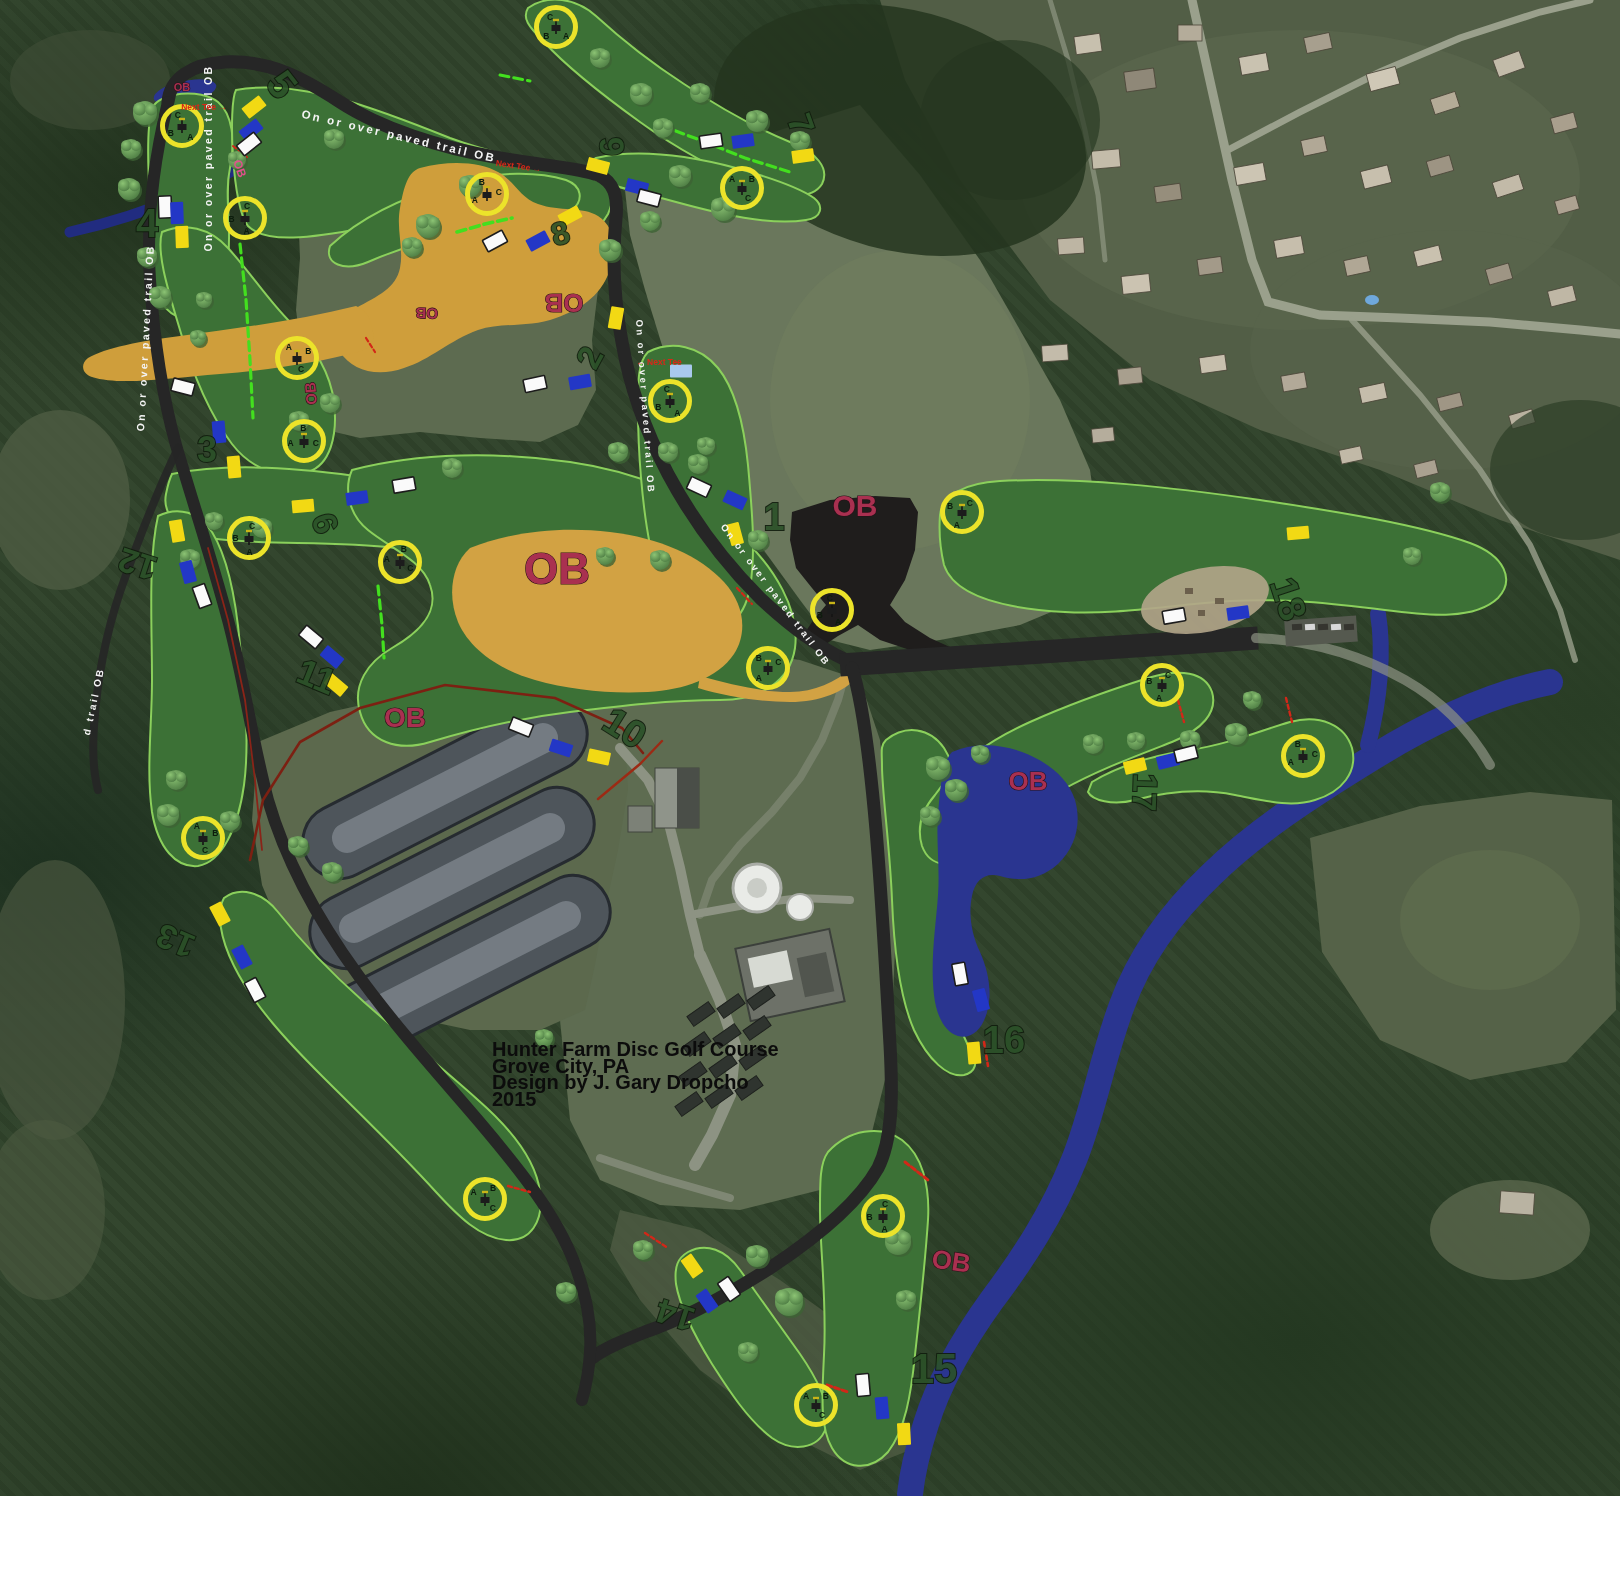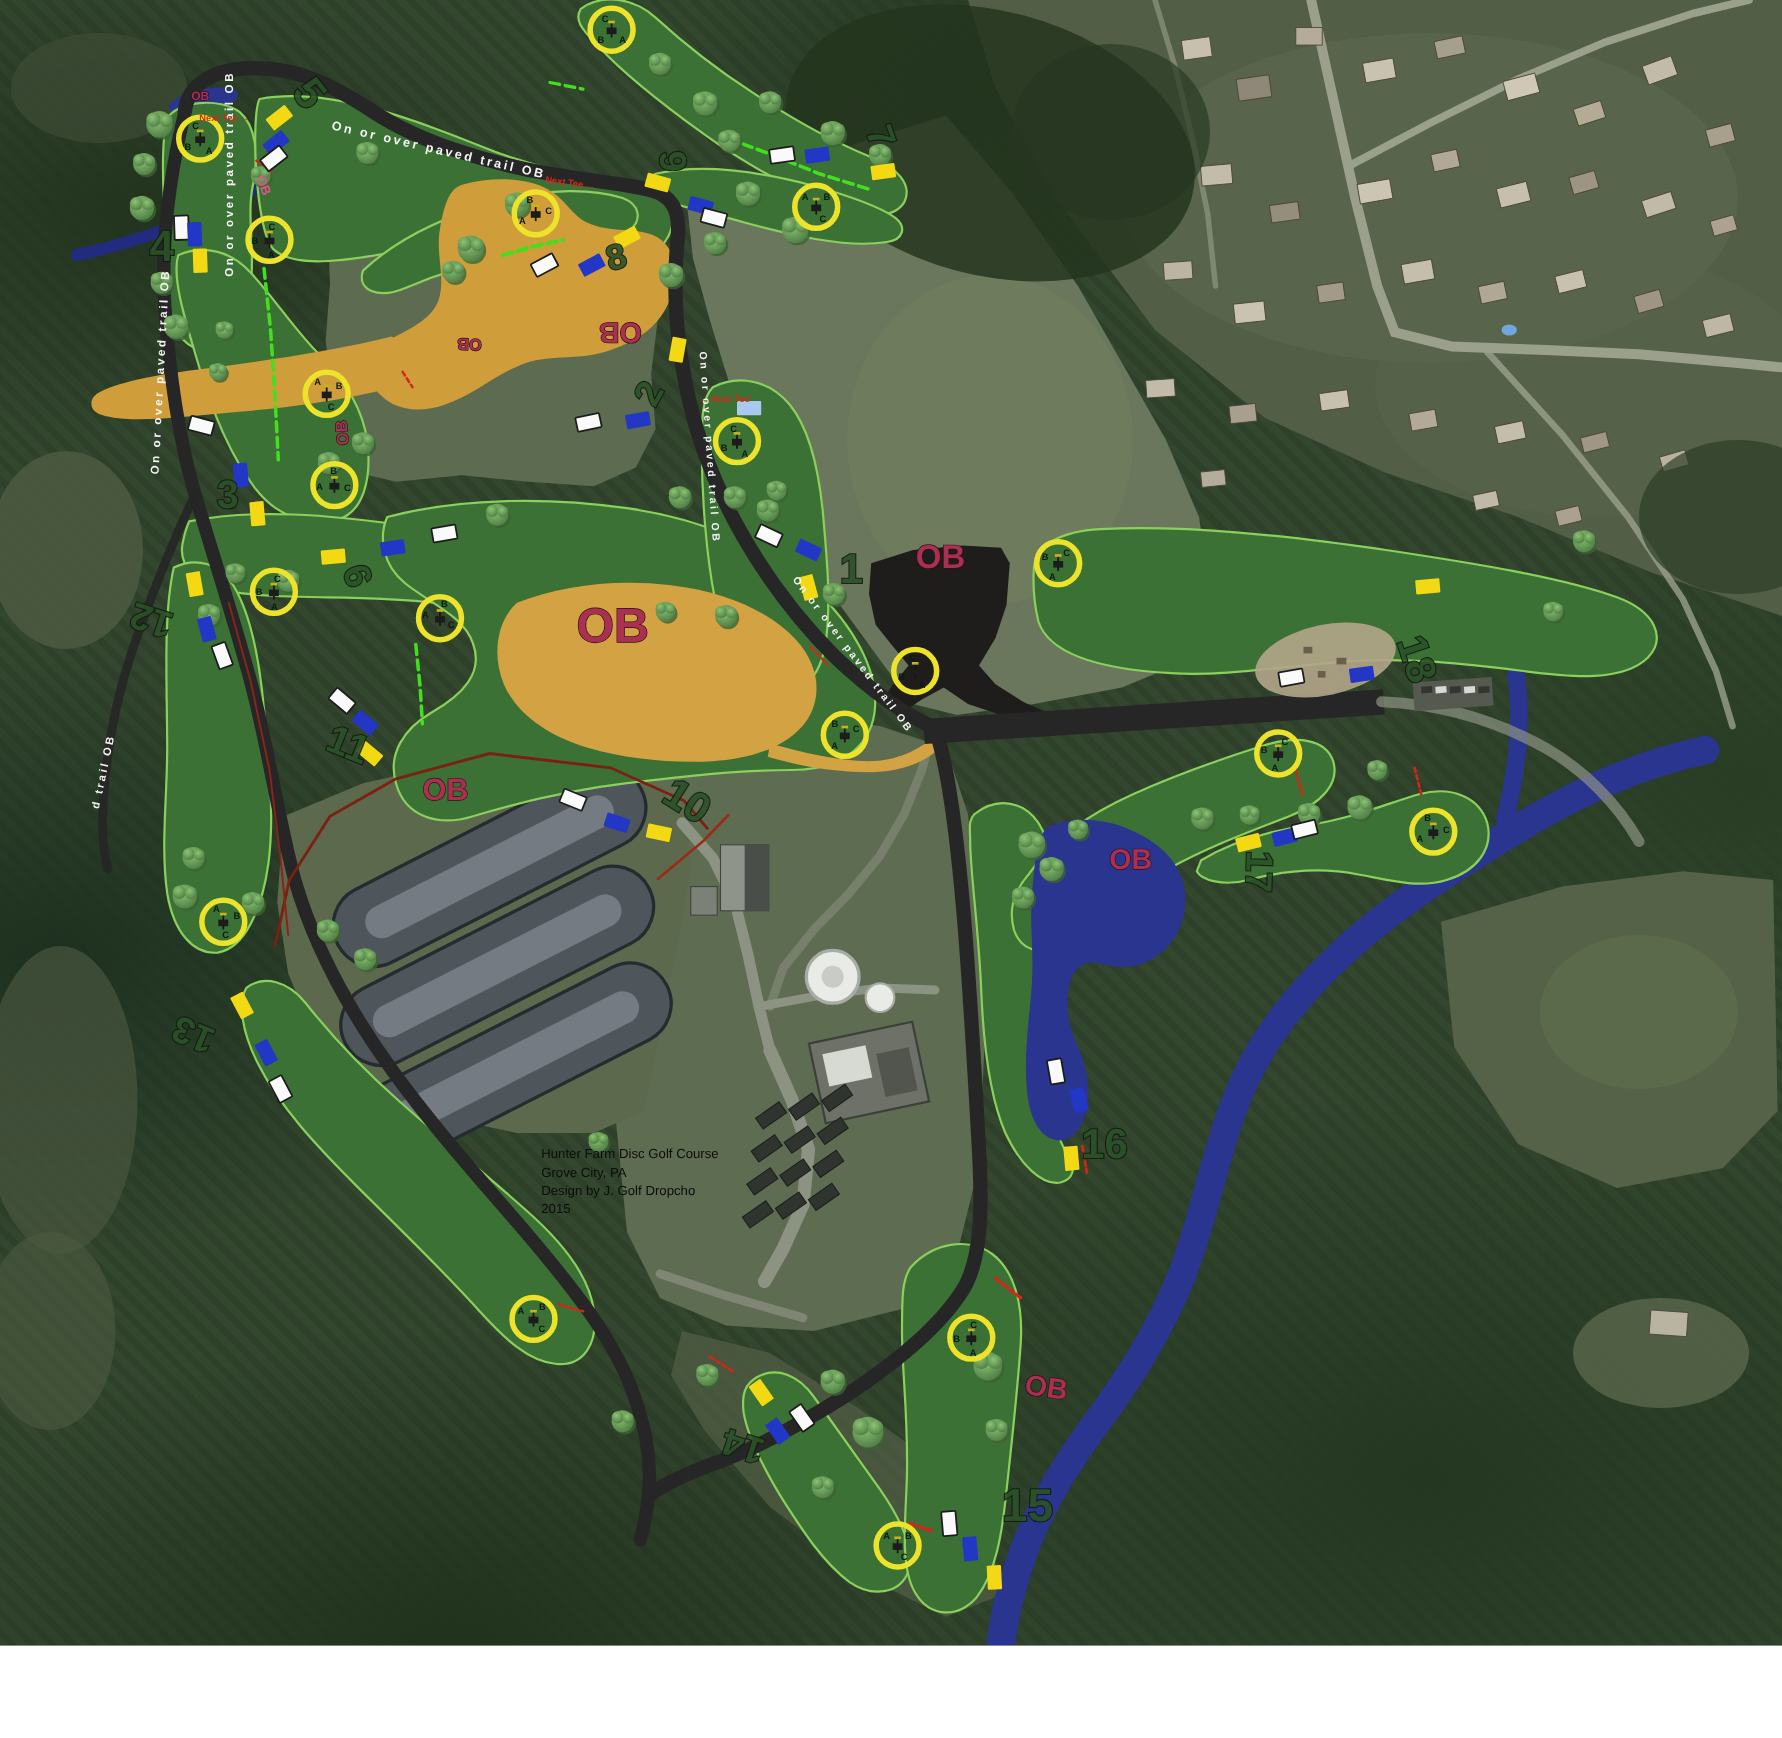--- a/index.html
+++ b/index.html
@@ -14,22 +14,22 @@
       radial-gradient(500px 320px at 98% 45%, #293d25 0%, rgba(0,0,0,0) 72%),
       repeating-linear-gradient(45deg, rgba(0,0,0,.05) 0 6px, rgba(255,255,255,.015) 6px 13px),
       #30432b;}
   svg{position:absolute;left:0;top:0;}
   .hole-num{font-weight:bold;fill:#2b5128;stroke:#101c0d;stroke-width:2px;paint-order:stroke;opacity:.9;}
   .ob-label{font-weight:bold;fill:#a93050;stroke:#2c1018;stroke-width:1.2px;paint-order:stroke;}
   .ob-pink{fill:#e0518c;stroke:none;}
   .trail-label{font-weight:bold;fill:#f4f4f4;letter-spacing:2.4px;}
   .next-tee{font-weight:bold;fill:#d82818;}
   .basket-letter{font-weight:bold;fill:#0c1c0c;}
-  .title-block{position:absolute;left:492px;top:1041px;color:#0c0c0c;font-size:12px;
-    line-height:16.5px;font-weight:normal;white-space:nowrap;}
+  .title-block{position:absolute;left:492px;top:1041px;color:#0c0c0c;font-size:20px;
+    line-height:16.5px;font-weight:bold;white-space:nowrap;}
   .white-band{position:absolute;left:0;bottom:0;width:100%;height:84px;background:#ffffff;}
   .watermark{position:absolute;left:1338px;top:1392px;white-space:nowrap;color:#ffffff;
     font-family:"Liberation Serif",serif;text-shadow:0 1px 4px rgba(0,0,0,.45);}
   .wm-primary{font-size:64px;letter-spacing:1px;}
   .wm-tm{font-size:15px;vertical-align:28px;color:#f0f0f0;}
   .wm-secondary{font-size:56px;color:#e9e9e9;margin-left:12px;font-family:"Liberation Sans",sans-serif;font-weight:normal;}
 </style>
 </head>
 <body>
 
@@ -914,19 +914,19 @@
     <g id="gNextTee">
         <text class="next-tee" font-size="8.5" text-anchor="middle" transform="translate(204 110) rotate(0)">Next Tee →</text>
         <text class="next-tee" font-size="8.5" text-anchor="middle" transform="translate(518 169) rotate(8)">Next Tee →</text>
         <text class="next-tee" font-size="8.5" text-anchor="middle" transform="translate(659 365) rotate(0)">← Next Tee</text>
       </g>
   </svg>
 
   <div class="title-block">
     <div>Hunter Farm Disc Golf Course</div>
     <div>Grove City, PA</div>
-    <div>Design by J. Golf Dropcho</div>
+    <div>Design by J. Gary Dropcho</div>
     <div>2015</div>
   </div>
 
 
   <div class="white-band"></div>
 </div>
 
 </body></html>

